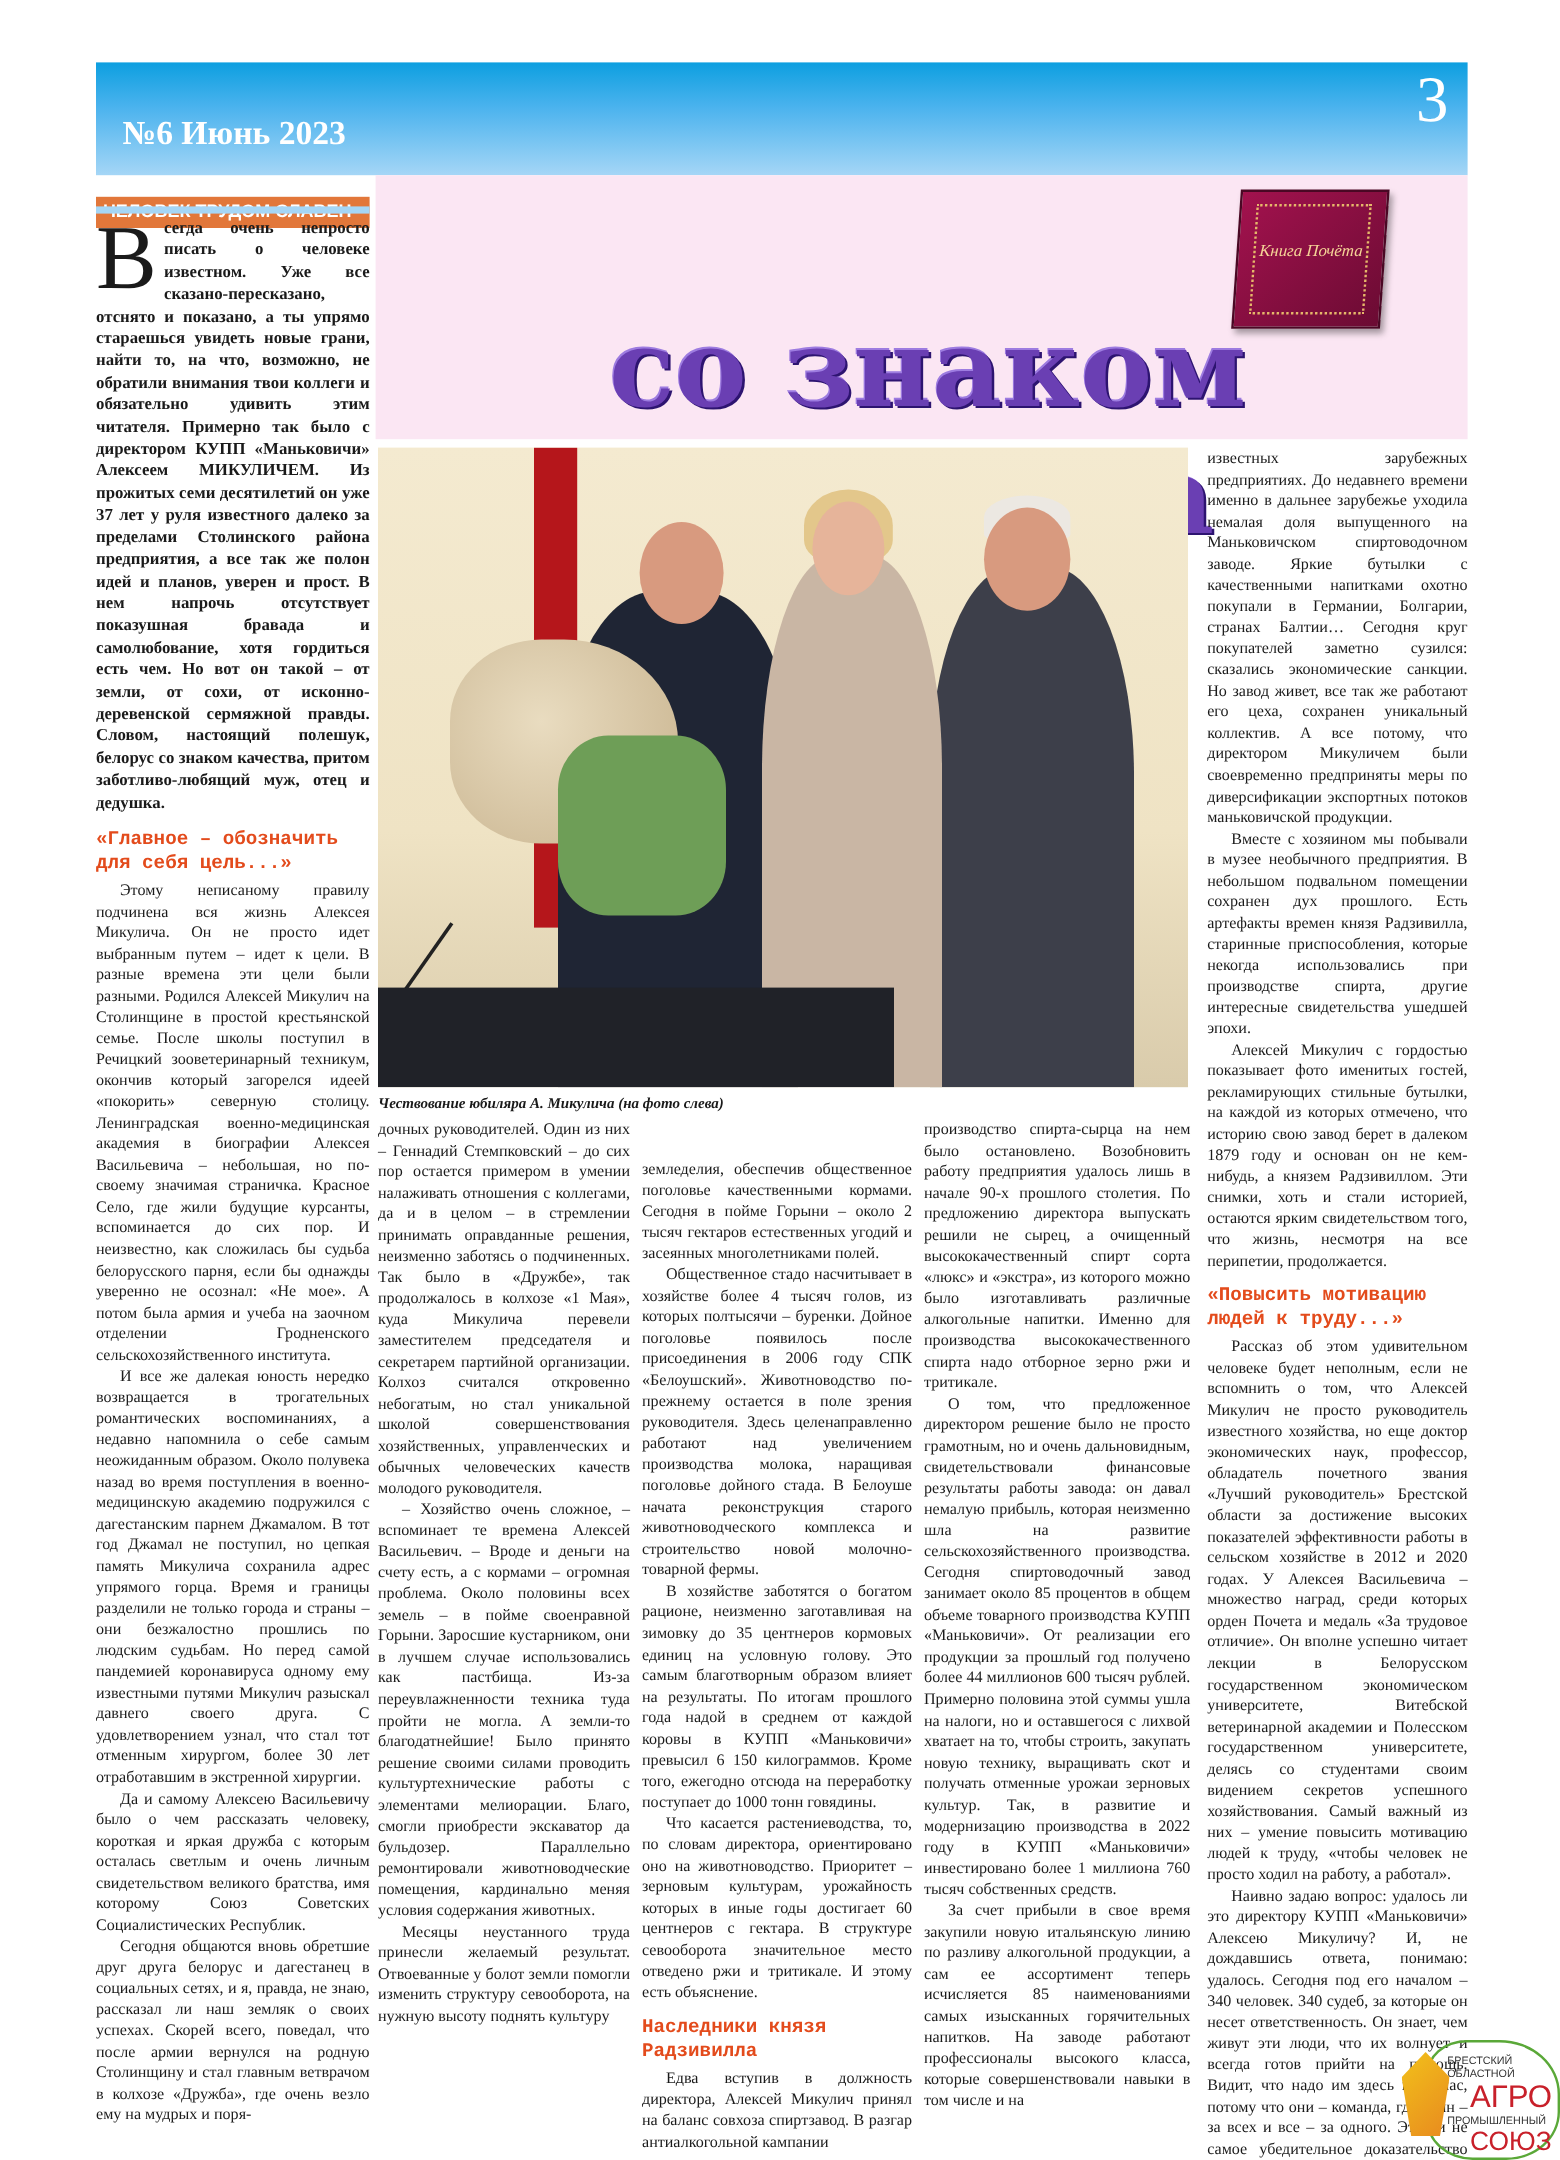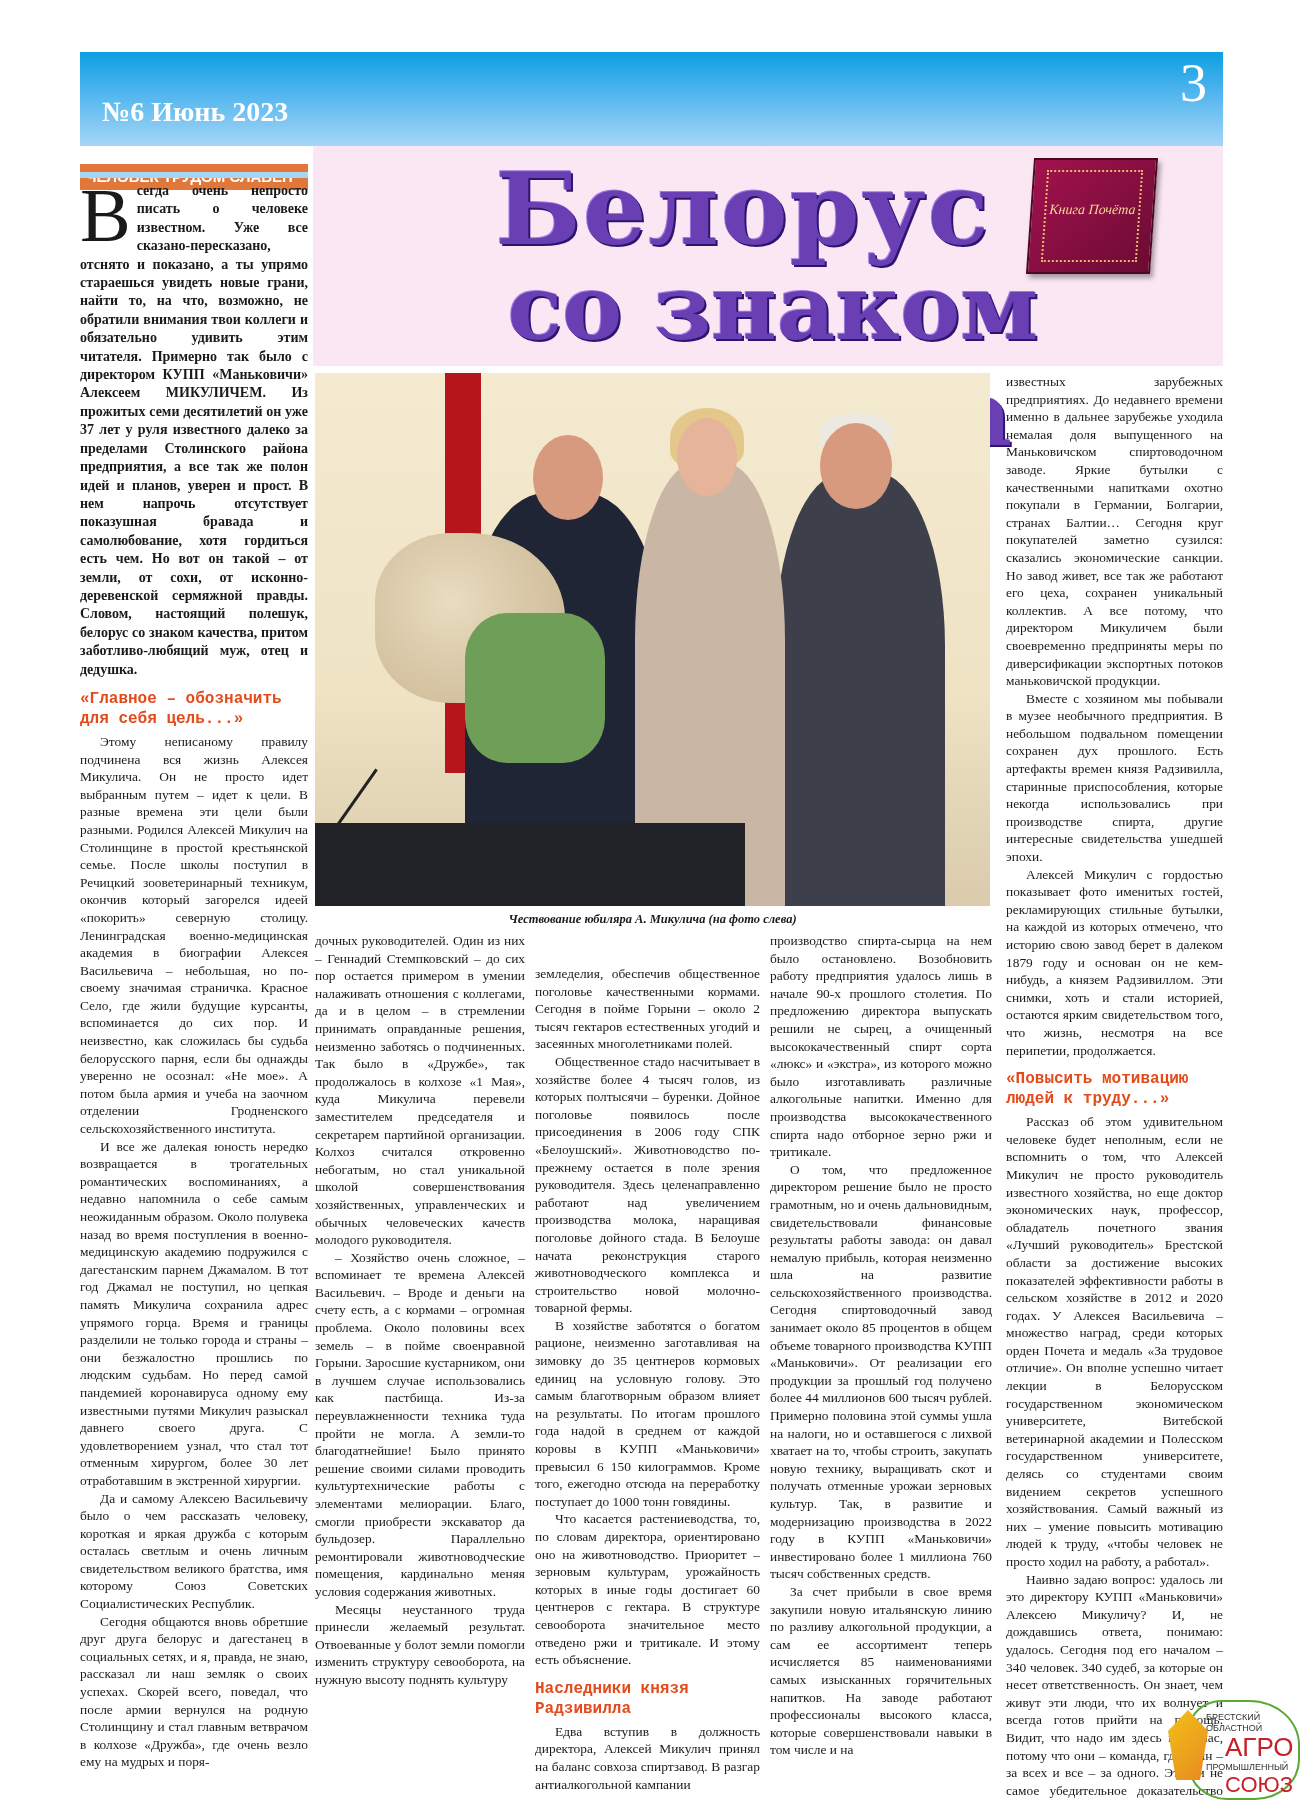--- a/index.html
+++ b/index.html
@@ -31,40 +31,39 @@
   .head{position:absolute;border-radius:50%;background:#d89a7f;}
   .h1{left:218px;top:62px;width:70px;height:85px;}
   .h2{left:362px;top:45px;width:60px;height:78px;background:#e6b49a;}
   .hair2{position:absolute;left:355px;top:35px;width:74px;height:60px;border-radius:50% 50% 30% 30%;background:#e3c78b;}
   .h3{left:505px;top:50px;width:72px;height:86px;}
   .hair3{position:absolute;left:505px;top:40px;width:72px;height:36px;border-radius:50% 50% 10% 10%;background:#ece8e2;}
   .flowers{position:absolute;left:60px;top:160px;width:190px;height:170px;border-radius:40% 50% 30% 40%;background:radial-gradient(circle at 40% 40%,#e9dcc0,#c8b38e);}
   .greenwrap{position:absolute;left:150px;top:240px;width:140px;height:150px;border-radius:30%;background:#6e9e57;}
   .podium{position:absolute;left:0;top:450px;width:430px;height:83px;background:#202228;}
   .mic{position:absolute;left:40px;top:390px;width:3px;height:70px;background:#222;transform:rotate(35deg);}
-  .caption{position:absolute;left:315px;top:912px;width:675px;text-align:center;font-style:italic;font-weight:bold;font-size:12.5px;}
+  .caption{position:absolute;left:315px;top:912px;width:675px;font-style:italic;font-weight:bold;font-size:12.5px;}
   .logo{position:absolute;left:1168px;top:1690px;width:130px;height:110px;}
   .logo-flower{position:absolute;left:0;top:20px;width:40px;height:70px;background:linear-gradient(135deg,#f2c11a,#e88a1f);clip-path:polygon(50% 0,100% 30%,80% 100%,20% 100%,0 30%);}
   .logo-t{position:absolute;left:38px;font-family:"Liberation Sans",sans-serif;color:#333;font-size:9px;line-height:10px;}
   .logo-big{position:absolute;left:40px;font-family:"Liberation Sans",sans-serif;color:#c8202a;font-size:26px;line-height:26px;margin-left:17px;}
   .logo-map{position:absolute;left:20px;top:10px;width:108px;height:96px;border:2px solid #5aa838;border-radius:30% 45% 40% 35%;}
 </style>
 </head>
 <body>
 
 <div class="masthead">
   <div class="mh-issue">№6 Июнь 2023</div>
   <div class="mh-page">3</div>
 </div>
 
 <div class="rubric">ЧЕЛОВЕК ТРУДОМ СЛАВЕН</div>
 <div class="rubric-strip"></div>
 
 <div class="headline-box">
-  <div class="headline-l1">Белорус</div>
   <div class="headline-l2">со знаком качества</div>
 </div>
 <div class="book">
   <div class="book-inner">
       <div class="book-title">Книга Почёта</div>
     </div>
 </div>
 
 <div class="col" style="left:80px;top:182px;width:228px;">
   <p class="noind lead"><span class="dropcap">В</span><span>сегда очень непросто писать о человеке известном. Уже все сказано-пересказано, отснято и показано, а ты упрямо стараешься увидеть новые грани, найти то, на что, возможно, не обратили внимания твои коллеги и обязательно удивить этим читателя. Примерно так было с директором КУПП «Маньковичи» Алексеем МИКУЛИЧЕМ. Из прожитых семи десятилетий он уже 37 лет у руля известного далеко за пределами Столинского района предприятия, а все так же полон идей и планов, уверен и прост. В нем напрочь отсутствует показушная бравада и самолюбование, хотя гордиться есть чем. Но вот он такой – от земли, от сохи, от исконно-деревенской сермяжной правды. Словом, настоящий полешук, белорус со знаком качества, притом заботливо-любящий муж, отец и дедушка.</span></p>

